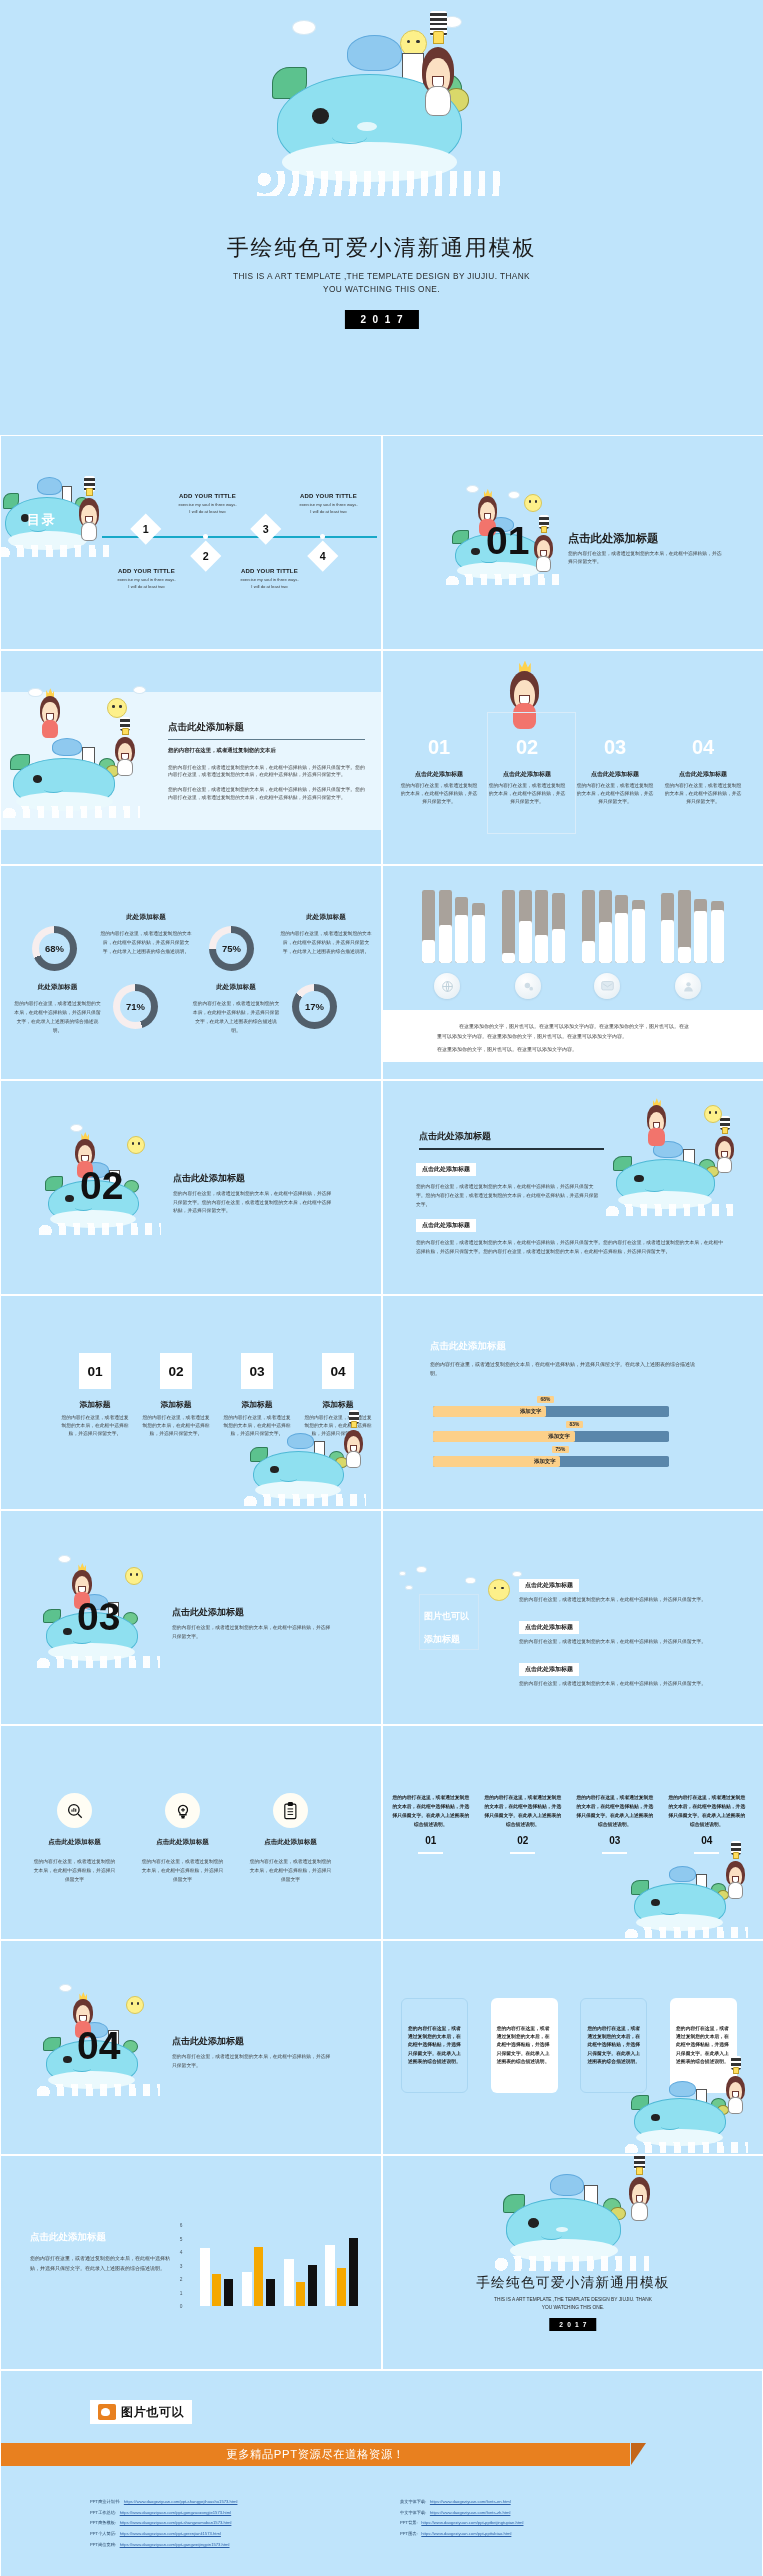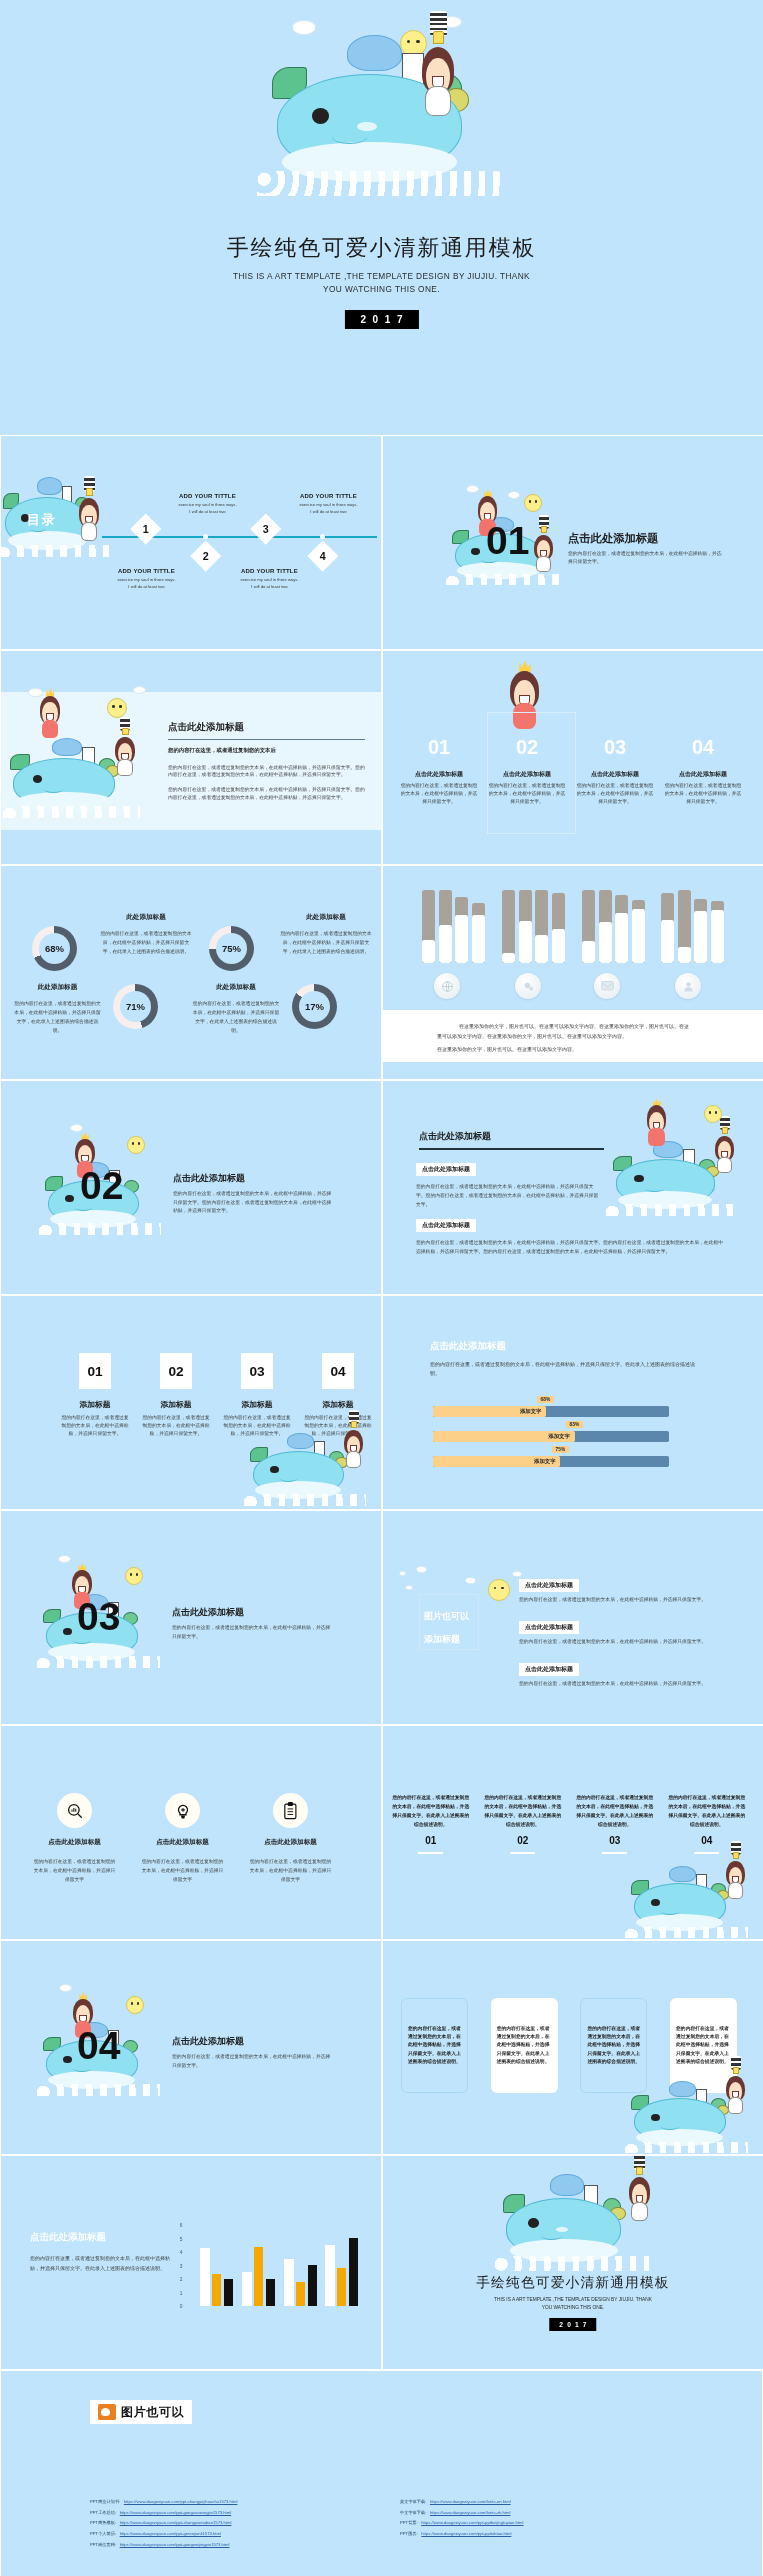--- a/index.html
+++ b/index.html
@@ -935,20 +935,21 @@
     <div style="position:absolute;left:50%;top:162px;transform:translateX(-50%);background:#000;color:#fff;font-size:6.6px;font-weight:bold;letter-spacing:4.2px;padding:3px 6px 3px 10px;">2017</div>
   </div>
 
 </div>
 
 <div class="footer">
   <div class="logo">
     <span class="mark"></span>
     <span class="name">图片也可以</span>
   </div>
+  <div class="band-o">更多精品PPT资源尽在道格资源！</div>
 
   <div class="links">
     <div class="lrow">
         <span class="lbl">PPT商业计划书:</span>
         <span class="url">https://www.daogeziyuan.com/ppt-shangyejihuashu1573.html</span>
       </div>
     <div class="lrow">
         <span class="lbl">英文字体下载:</span>
         <span class="url">https://www.daogeziyuan.com/fonts-en.html</span>
       </div>

